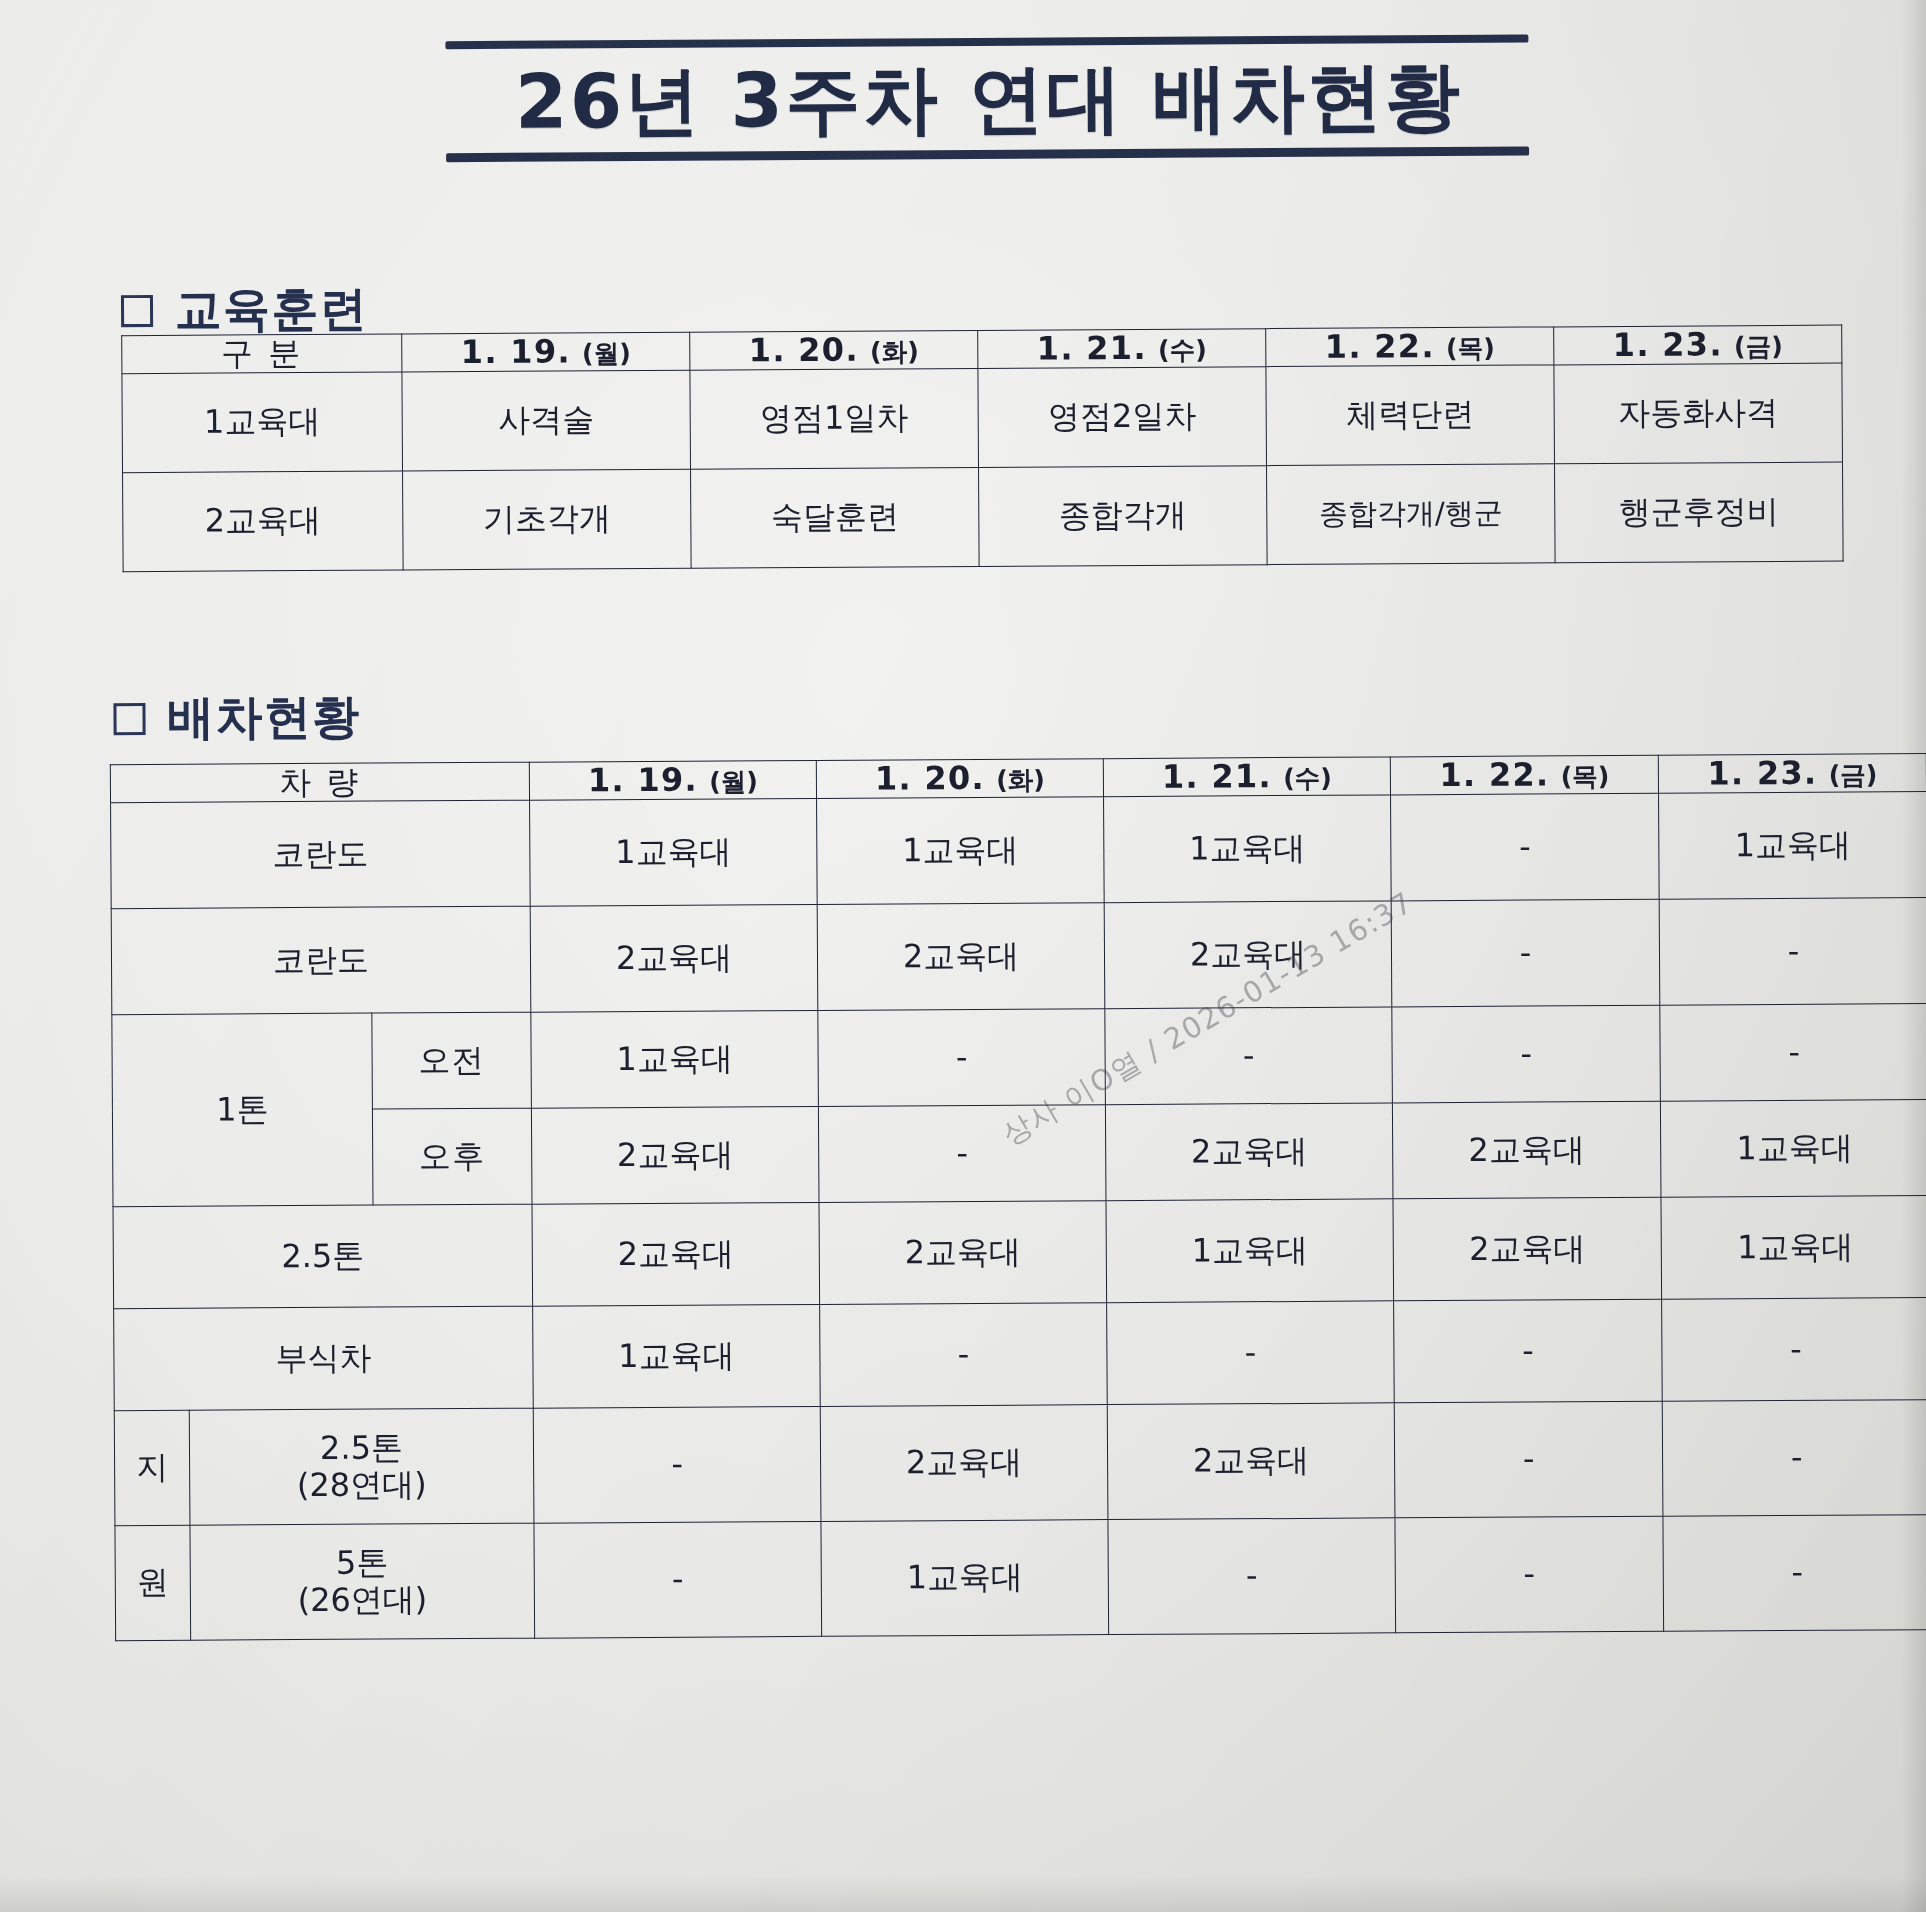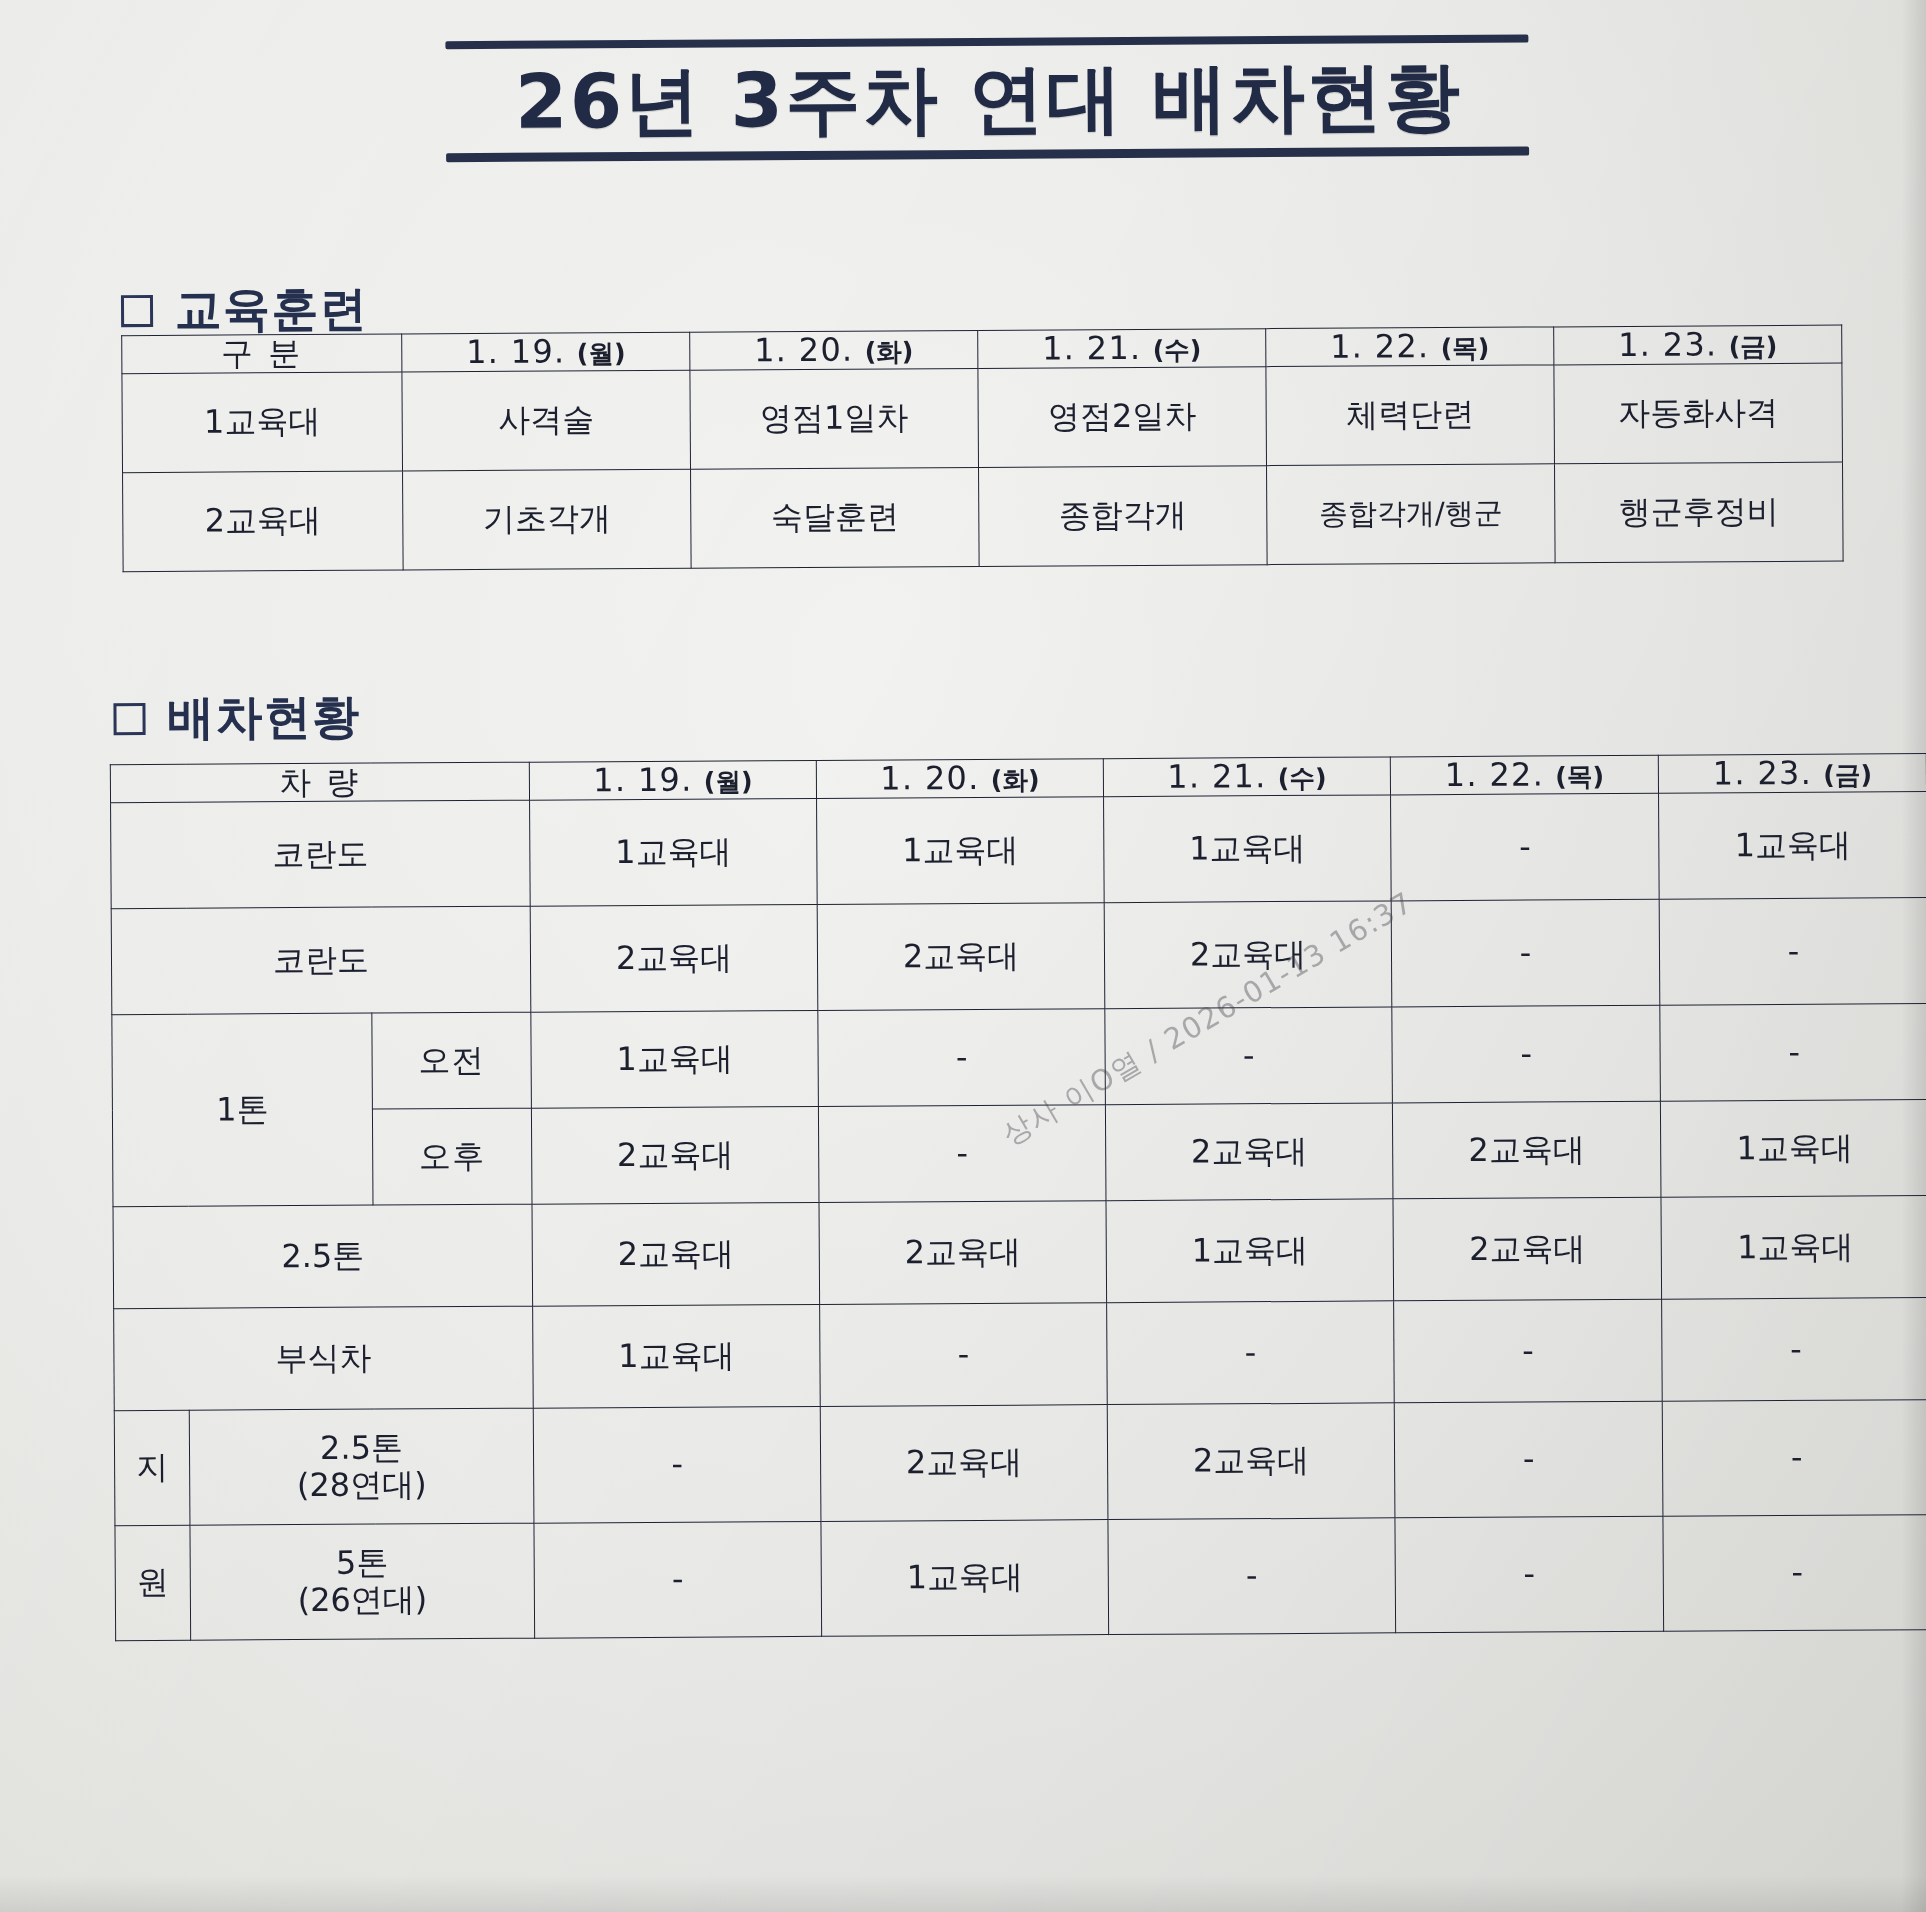--- a/index.html
+++ b/index.html
@@ -118,21 +118,21 @@
     color: #1b1f2e;
     padding: 0 3.8px;
     line-height: 1.15;
     white-space: nowrap;
   }
   td.hdr {
     font-weight: 700;
     font-size: 32px;
   }
   td.hdr .daynum {
-    font-weight: 400;
+    font-weight: 700;
     letter-spacing: 1.3px;
     margin-top: 12px;
   }
   td.hdr .dayname {
     font-size: 25.5px;
     font-weight: 700;
   }
   td.rowlabel {
     font-weight: 400;
     letter-spacing: 2.5px;

